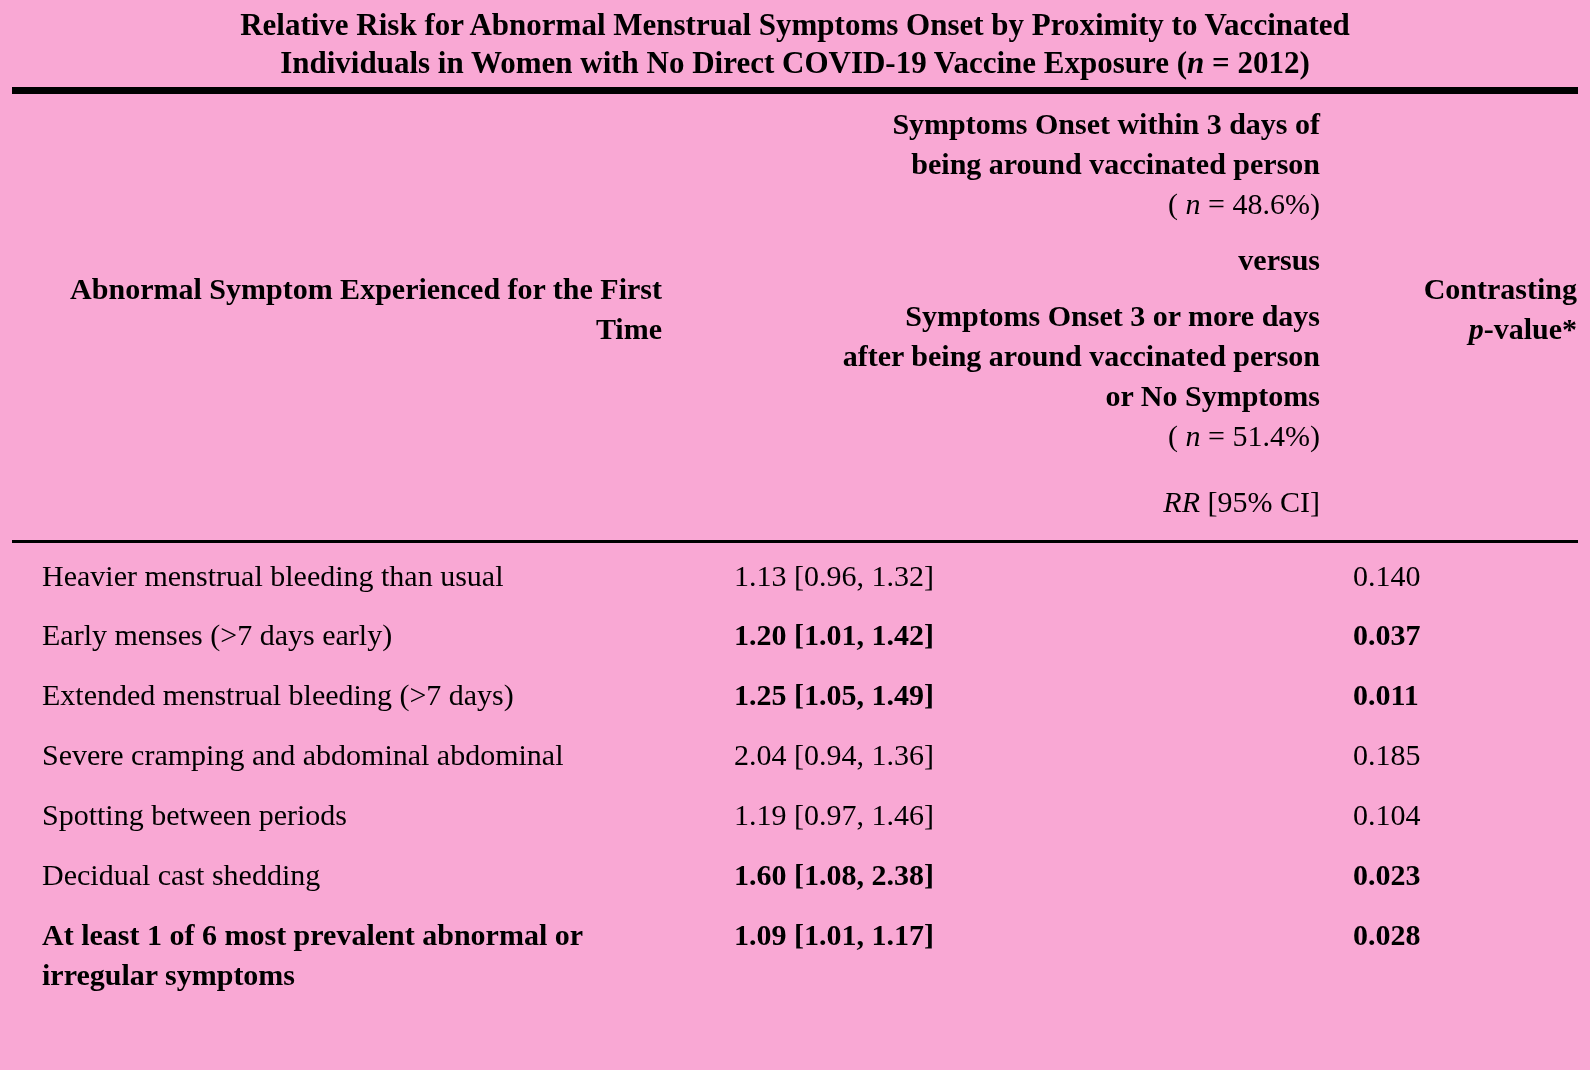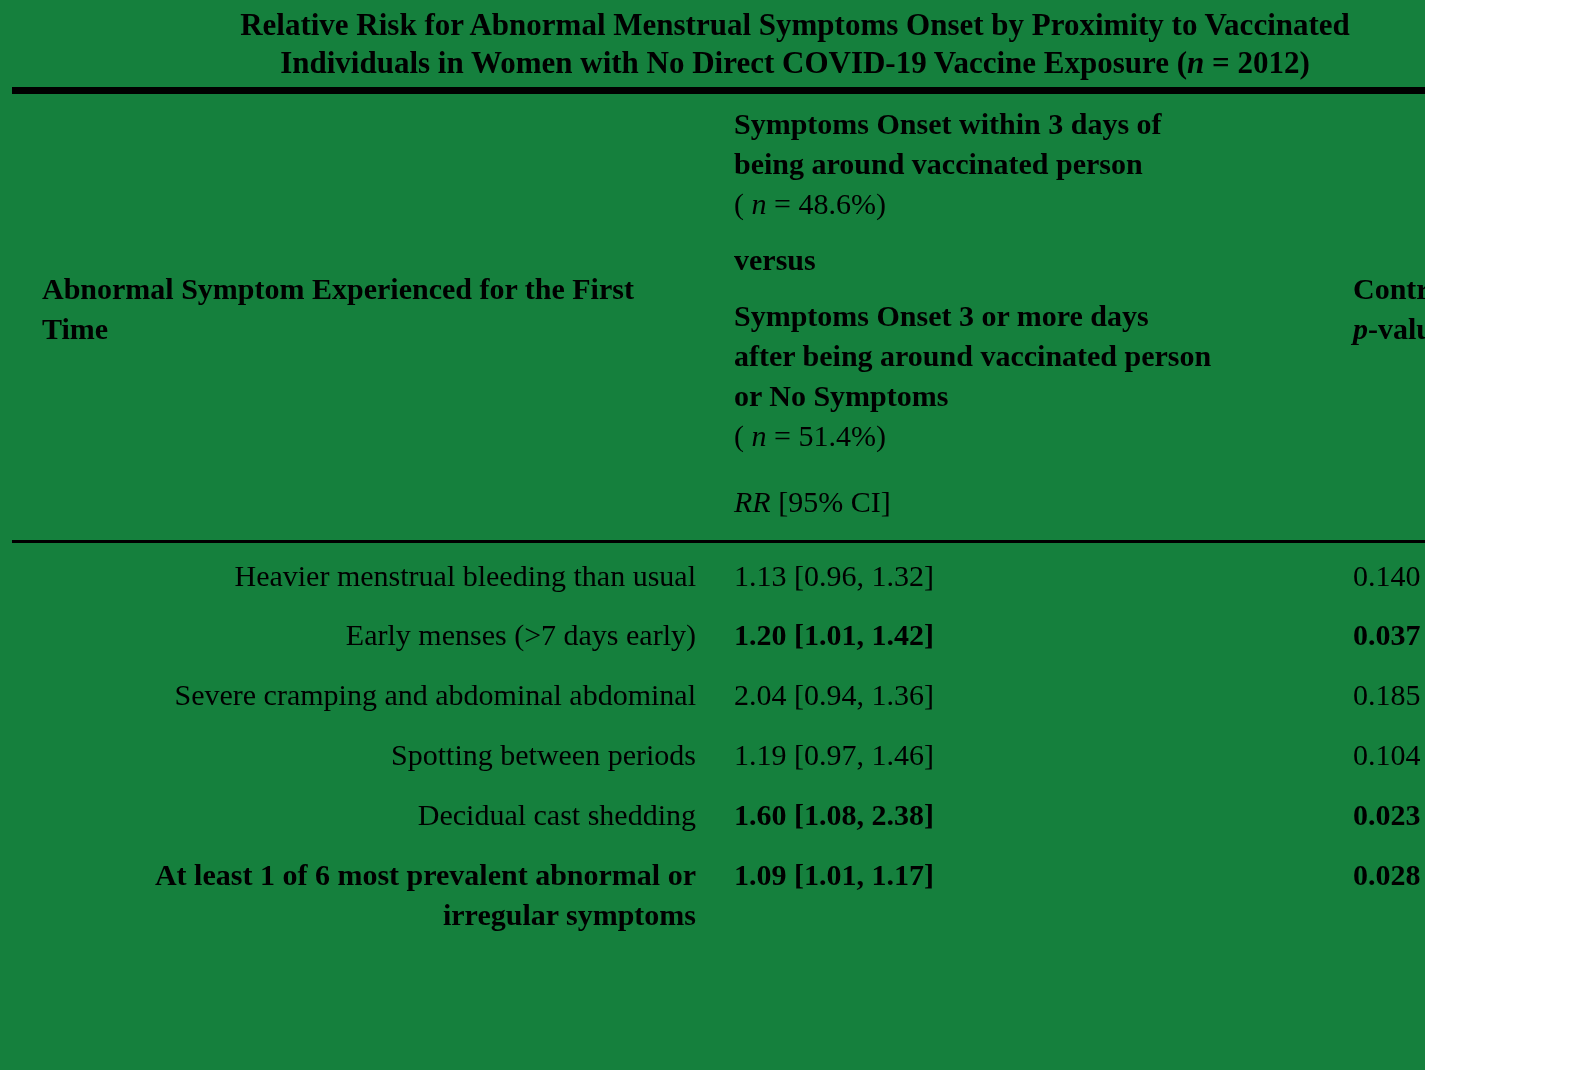--- a/index.html
+++ b/index.html
@@ -4,23 +4,23 @@
 <style>
   * { box-sizing: border-box; }
   html, body {
     margin: 0;
     padding: 0;
     background: #ffffff;
     color: #000000;
     font-family: "Liberation Serif", "DejaVu Serif", serif;
   }
   .sheet {
-    width: 1425px;
+    width: 1590px;
     height: 1070px;
-    background: #15803d;
+    background: #f9a8d4;
     overflow: hidden;
   }
   table.rr-table {
     border-collapse: collapse;
     table-layout: fixed;
     width: 1566px;
     margin: 0 12px;
   }
   col.c-symptom { width: 708px; }
   col.c-rr      { width: 601px; }
@@ -34,21 +34,21 @@
     line-height: 38px;
     padding: 6px 0 5px 0;
     border-bottom: 7px solid #000000;
   }
 
   
   tr.header-row th {
     border-bottom: 3px solid #000000;
     font-size: 30px;
     font-weight: bold;
-    text-align: left;
+    text-align: right;
     padding-bottom: 18px;
   }
   th.col-symptom {
     vertical-align: middle;
     padding-left: 30px;
   }
   th.col-symptom .h1wrap {
     width: 620px;
     line-height: 40px;
   }
@@ -73,21 +73,21 @@
   .it { font-style: italic; }
 
   
   tbody td {
     font-size: 30px;
     vertical-align: top;
     padding-top: 13px;
     line-height: 40px;
   }
   tr.body-row { height: 60px; }
-  td.c1 { padding-left: 30px; padding-right: 24px; text-align: right; }
+  td.c1 { padding-left: 30px; padding-right: 24px; }
   td.c2 { padding-left: 14px; }
   td.c3 { padding-left: 32px; }
   tr.em td.c2, tr.em td.c3 { font-weight: bold; }
   tr.label-bold td.c1 { font-weight: bold; }
 </style>
 </head>
 <body>
 
 <div class="sheet">
   <table class="rr-table">
@@ -135,20 +135,25 @@
       <tr class="body-row">
         <td class="c1">Heavier menstrual bleeding than usual</td>
         <td class="c2">1.13 [0.96, 1.32]</td>
         <td class="c3">0.140</td>
       </tr>
       <tr class="body-row em">
         <td class="c1">Early menses (&gt;7 days early)</td>
         <td class="c2">1.20 [1.01, 1.42]</td>
         <td class="c3">0.037</td>
       </tr>
+      <tr class="body-row em">
+        <td class="c1">Extended menstrual bleeding (&gt;7 days)</td>
+        <td class="c2">1.25 [1.05, 1.49]</td>
+        <td class="c3">0.011</td>
+      </tr>
       <tr class="body-row">
         <td class="c1">Severe cramping and abdominal abdominal</td>
         <td class="c2">2.04 [0.94, 1.36]</td>
         <td class="c3">0.185</td>
       </tr>
       <tr class="body-row">
         <td class="c1">Spotting between periods</td>
         <td class="c2">1.19 [0.97, 1.46]</td>
         <td class="c3">0.104</td>
       </tr>

